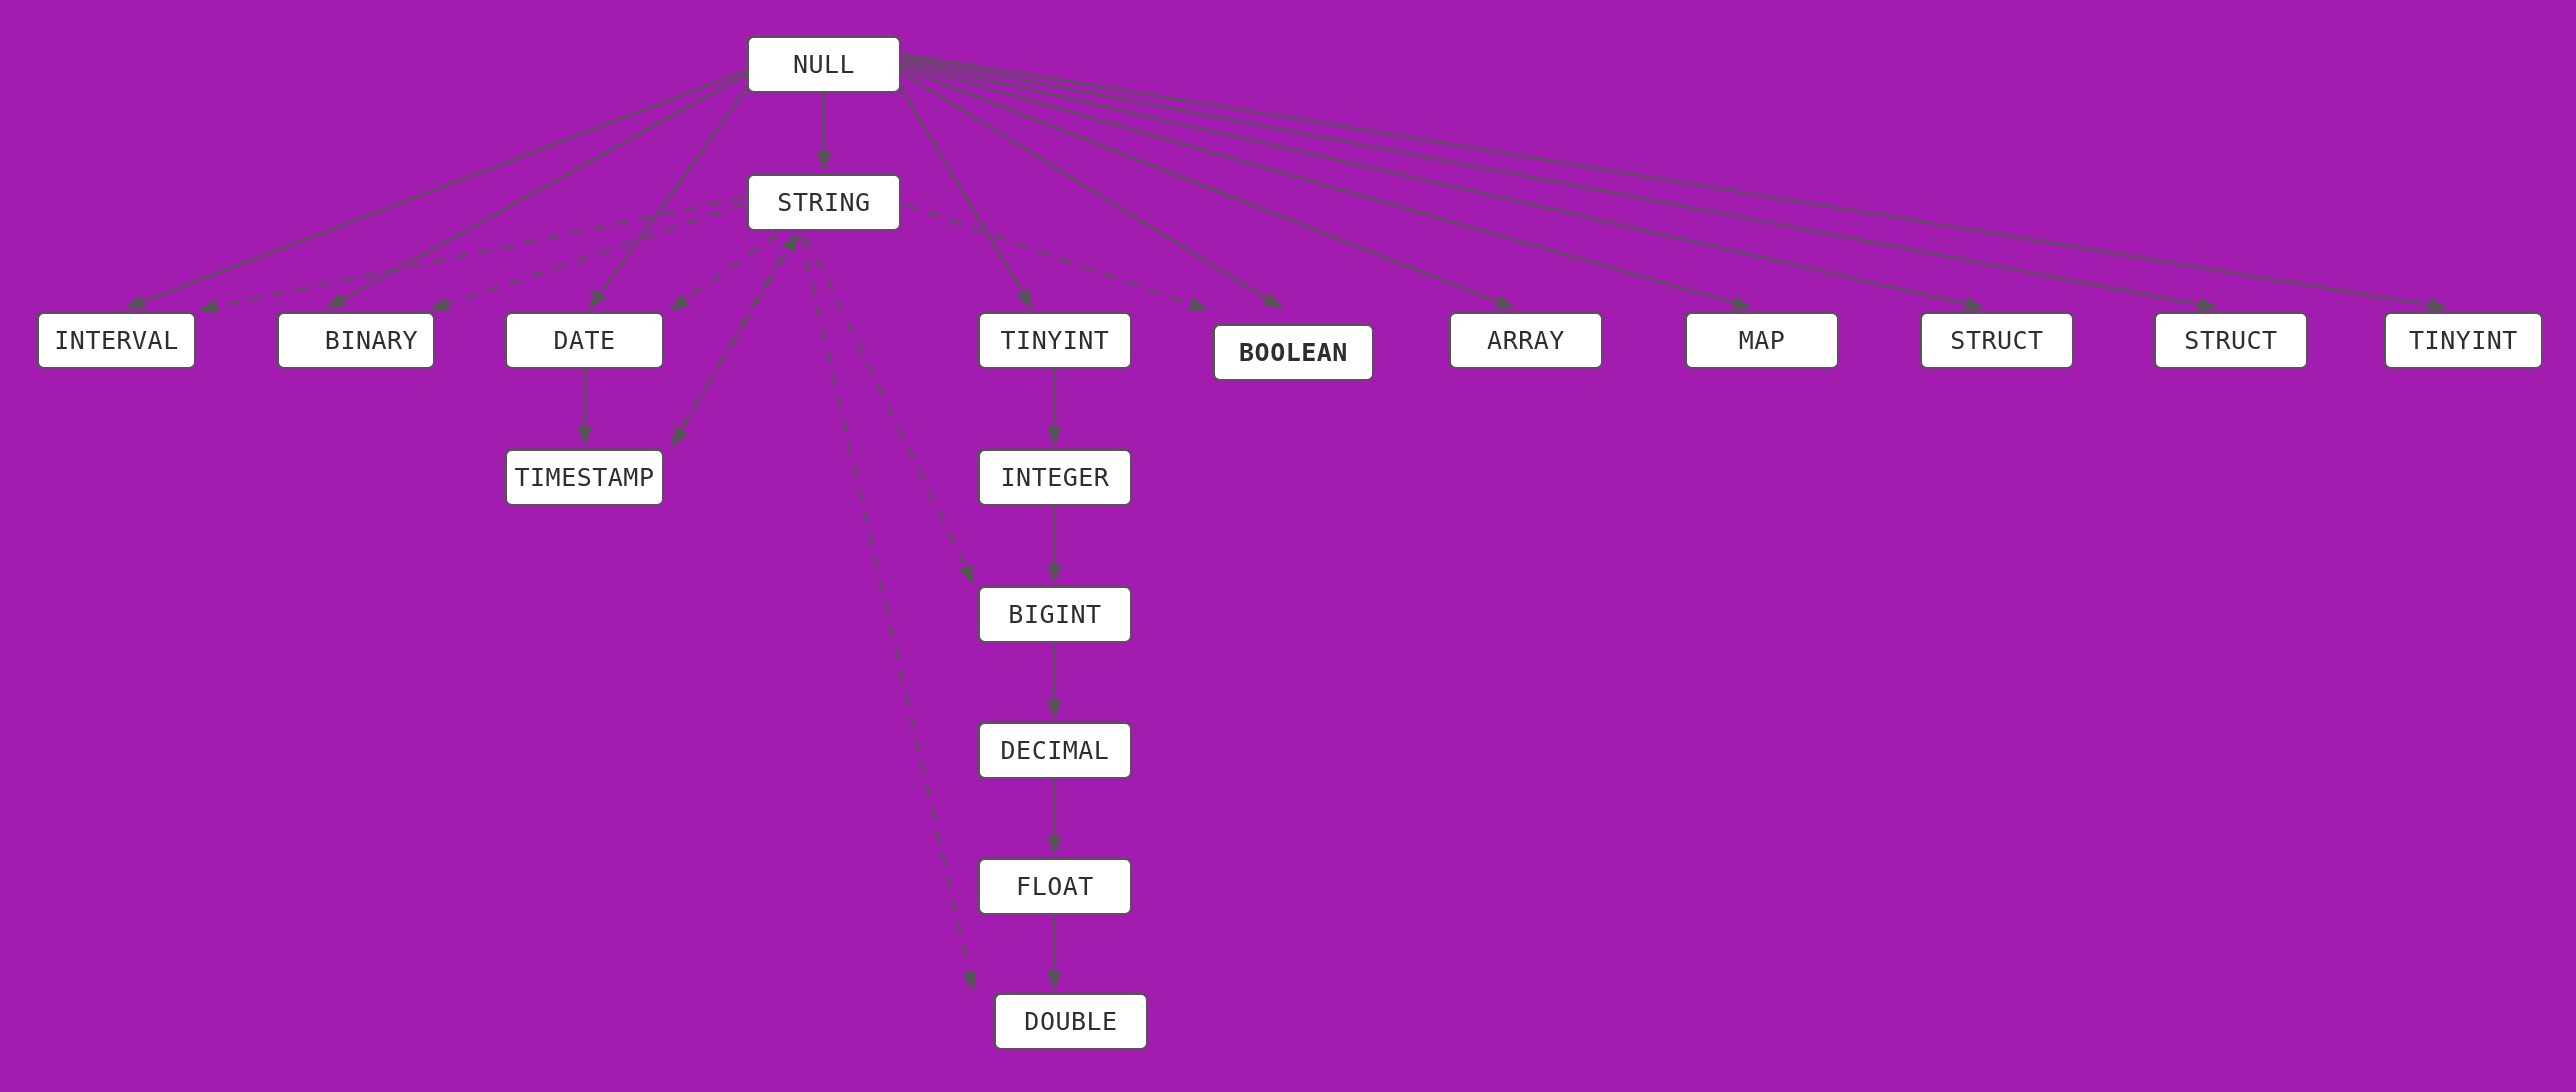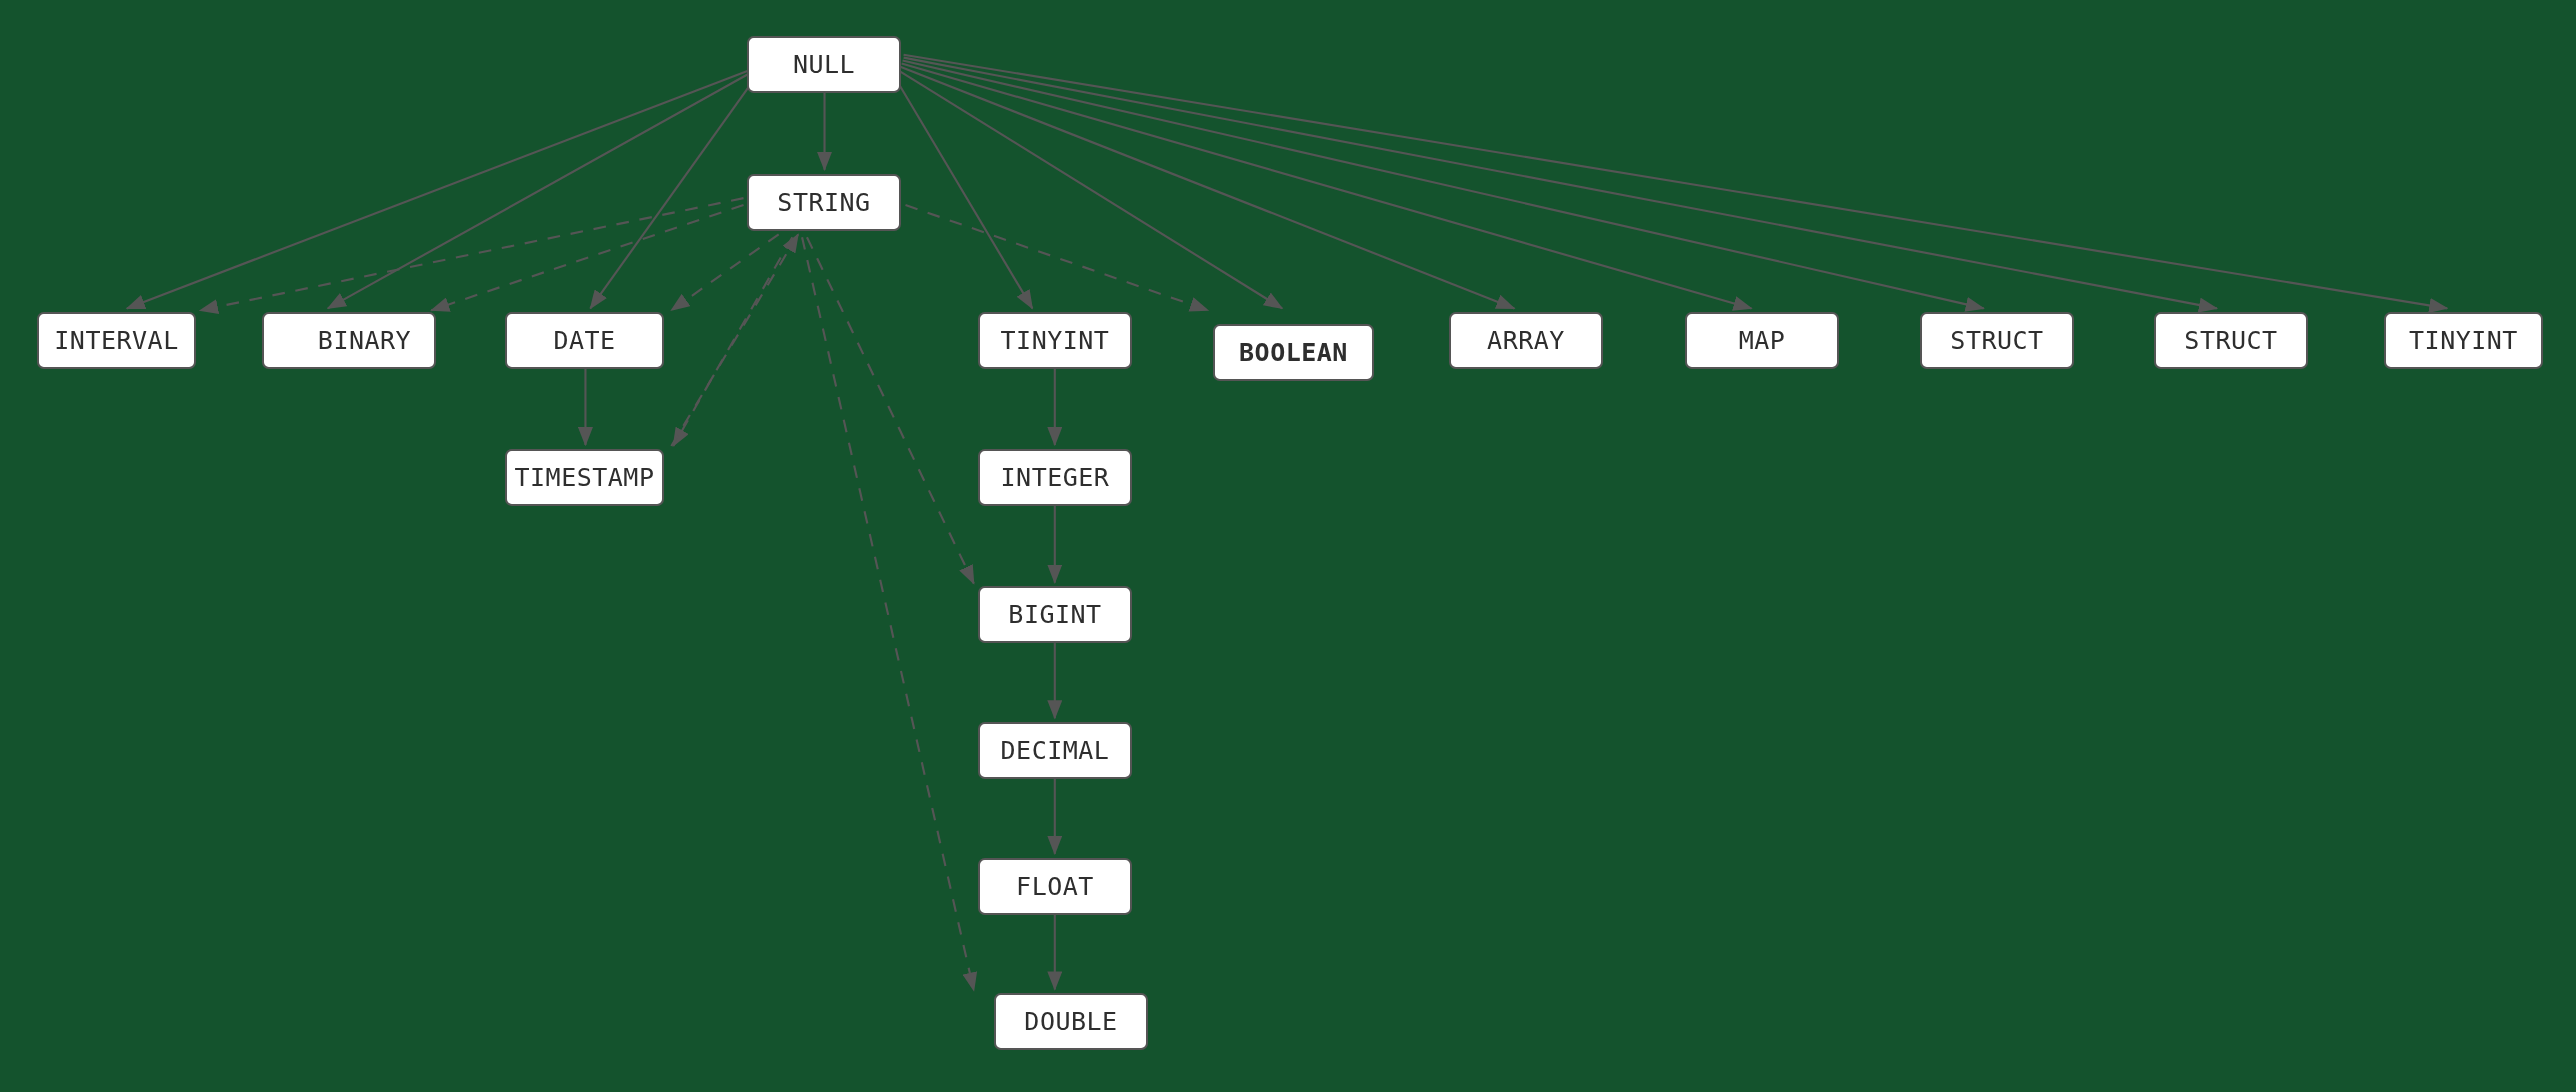--- a/index.html
+++ b/index.html
@@ -4,21 +4,21 @@
 <style>
   html, body {
     margin: 0;
     padding: 0;
     background: #ffffff;
   }
   #canvas {
     position: relative;
     width: 2576px;
     height: 1093px;
-    background: #14532d;
+    background: #a21caf;
     overflow: hidden;
     font-family: "DejaVu Sans Mono", "Liberation Mono", monospace;
   }
   #edge-layer {
     position: absolute;
     left: 0;
     top: 0;
     width: 2576px;
     height: 1093px;
     pointer-events: none;
@@ -83,21 +83,21 @@
   <div id="nodes-group">
       <div class="node" style="left: 747px; top: 36px; width: 154px; height: 57px;">
         <span class="node-label">NULL</span>
       </div>
       <div class="node" style="left: 747px; top: 174px; width: 154px; height: 57px;">
         <span class="node-label">STRING</span>
       </div>
       <div class="node" style="left: 37px; top: 312px; width: 159px; height: 57px;">
         <span class="node-label">INTERVAL</span>
       </div>
-      <div class="node" style="left: 262px; top: 312px; width: 174px; height: 57px; padding-left: 31px;">
+      <div class="node" style="left: 277px; top: 312px; width: 158px; height: 57px; padding-left: 31px;">
         <span class="node-label">BINARY</span>
       </div>
       <div class="node" style="left: 505px; top: 312px; width: 159px; height: 57px;">
         <span class="node-label">DATE</span>
       </div>
       <div class="node" style="left: 505px; top: 449px; width: 159px; height: 57px;">
         <span class="node-label">TIMESTAMP</span>
       </div>
       <div class="node" style="left: 978px; top: 312px; width: 154px; height: 57px;">
         <span class="node-label">TINYINT</span>

